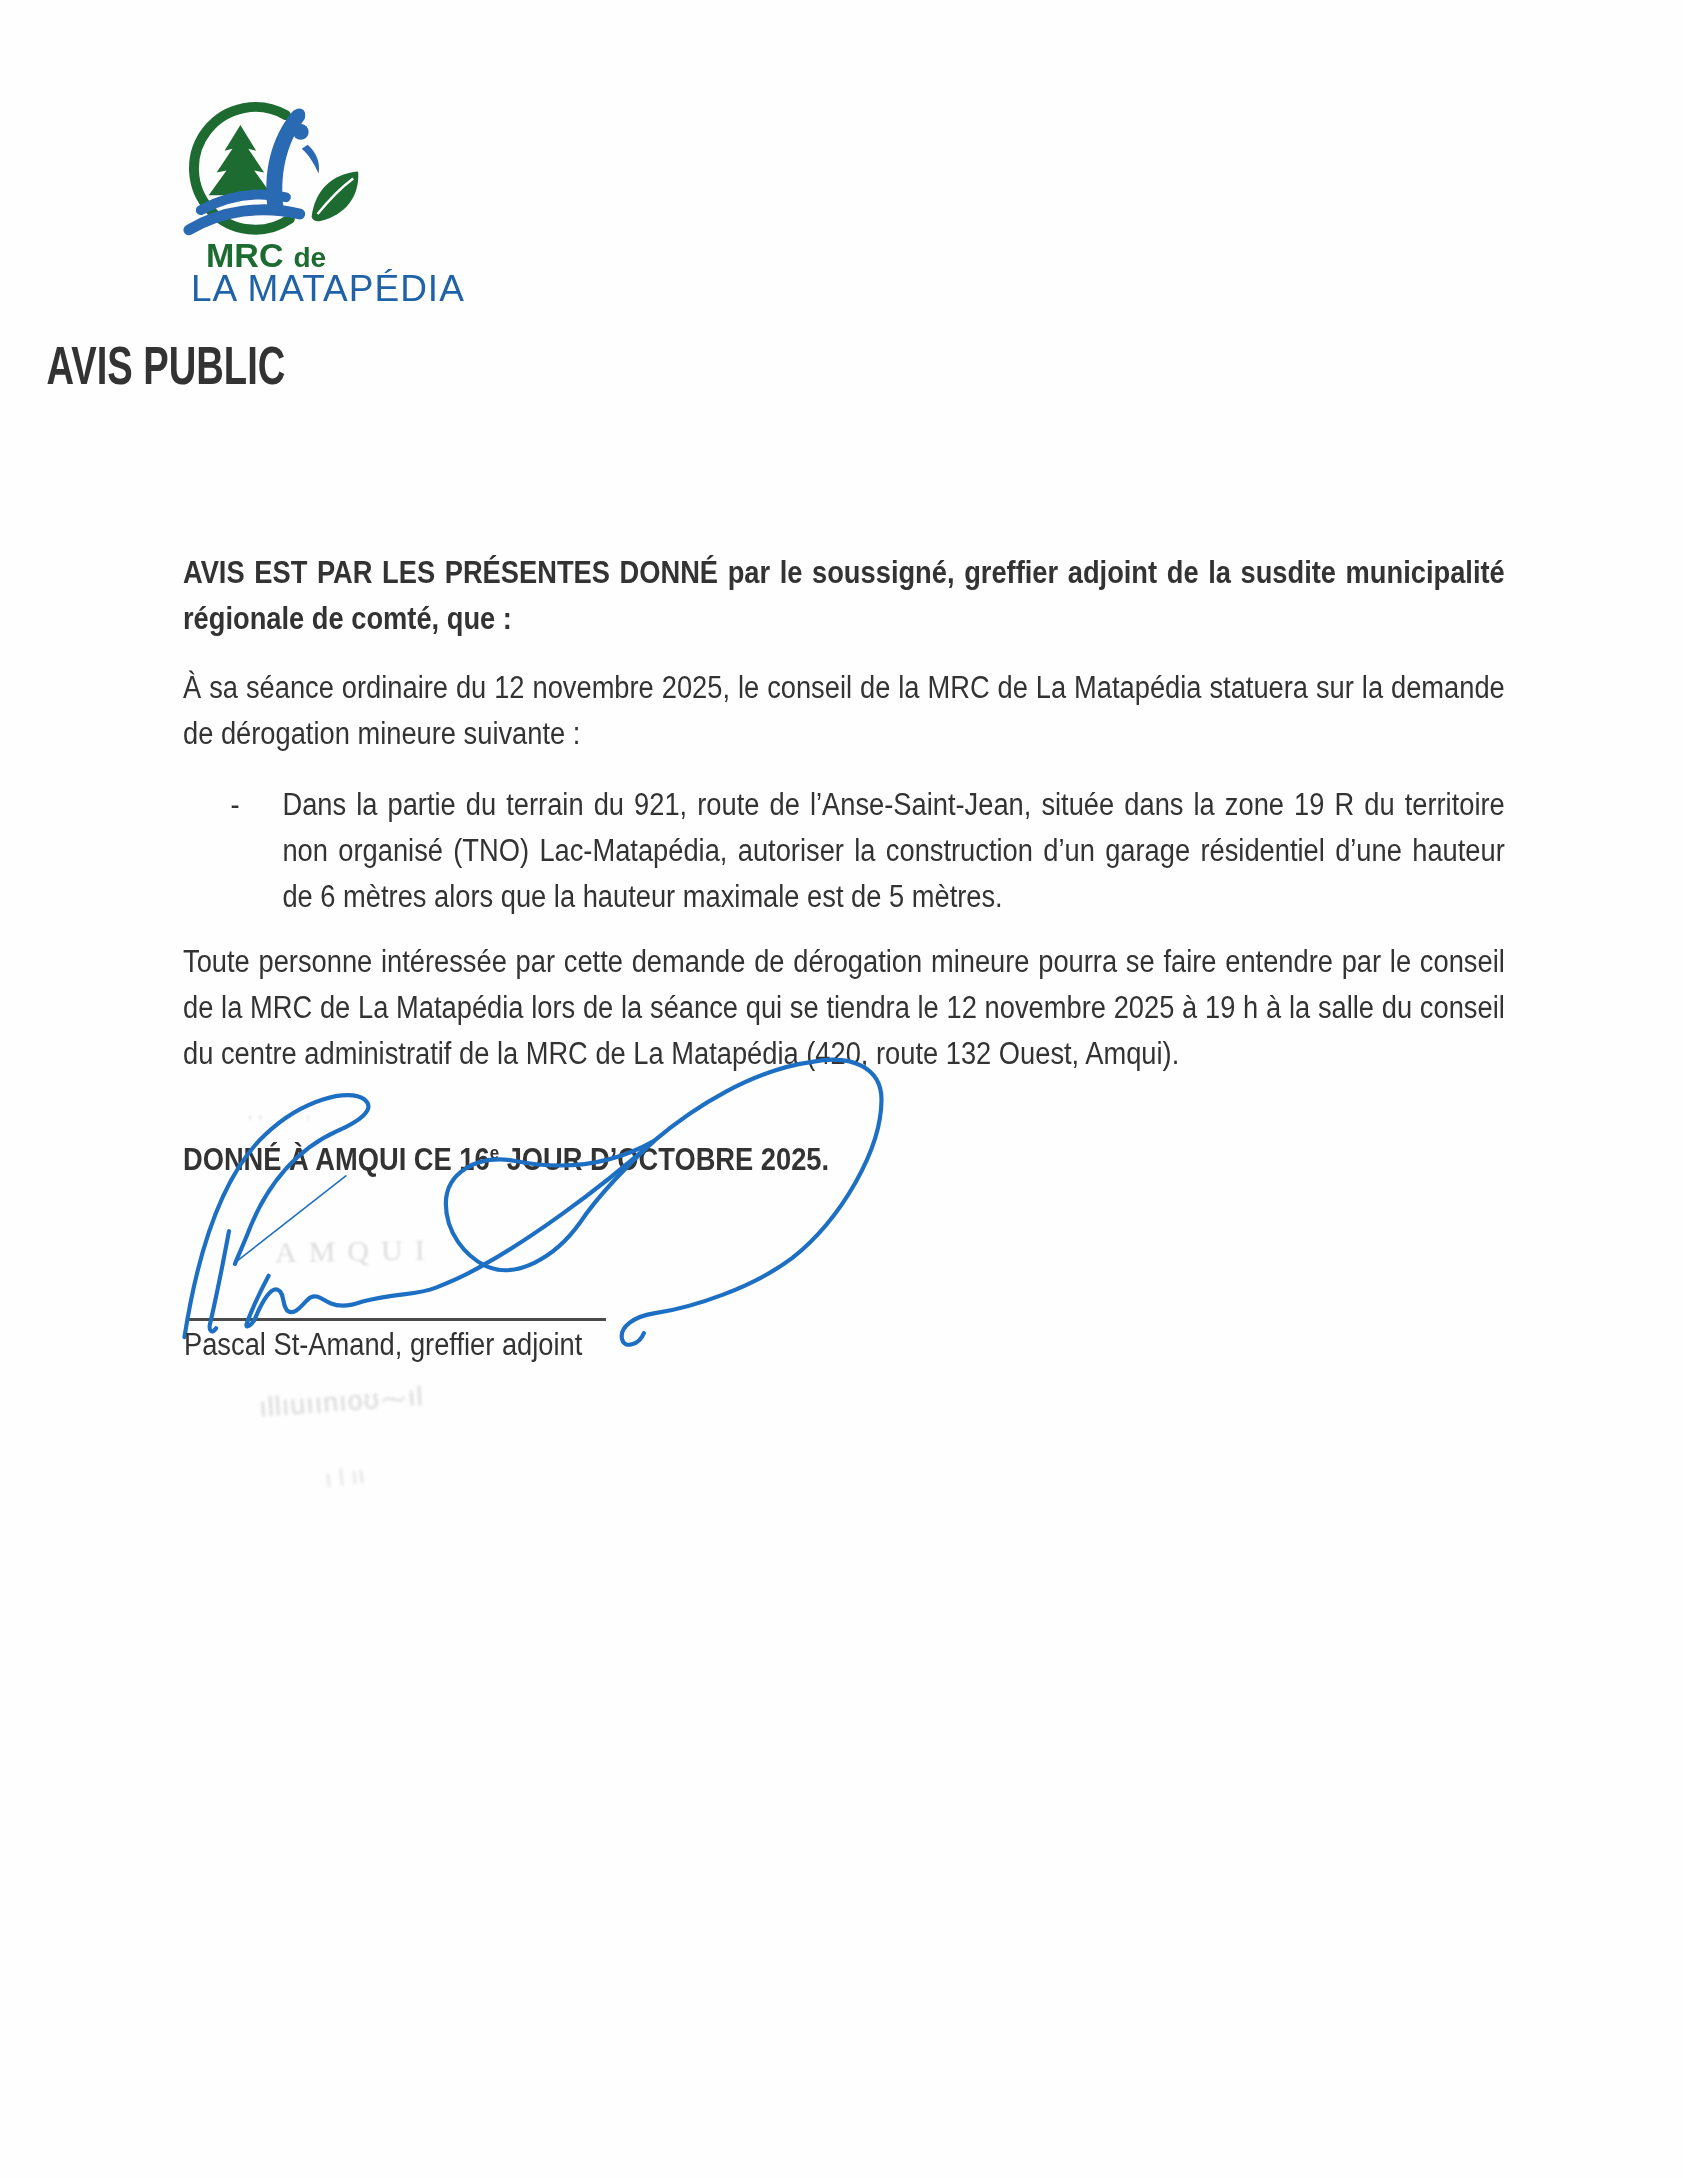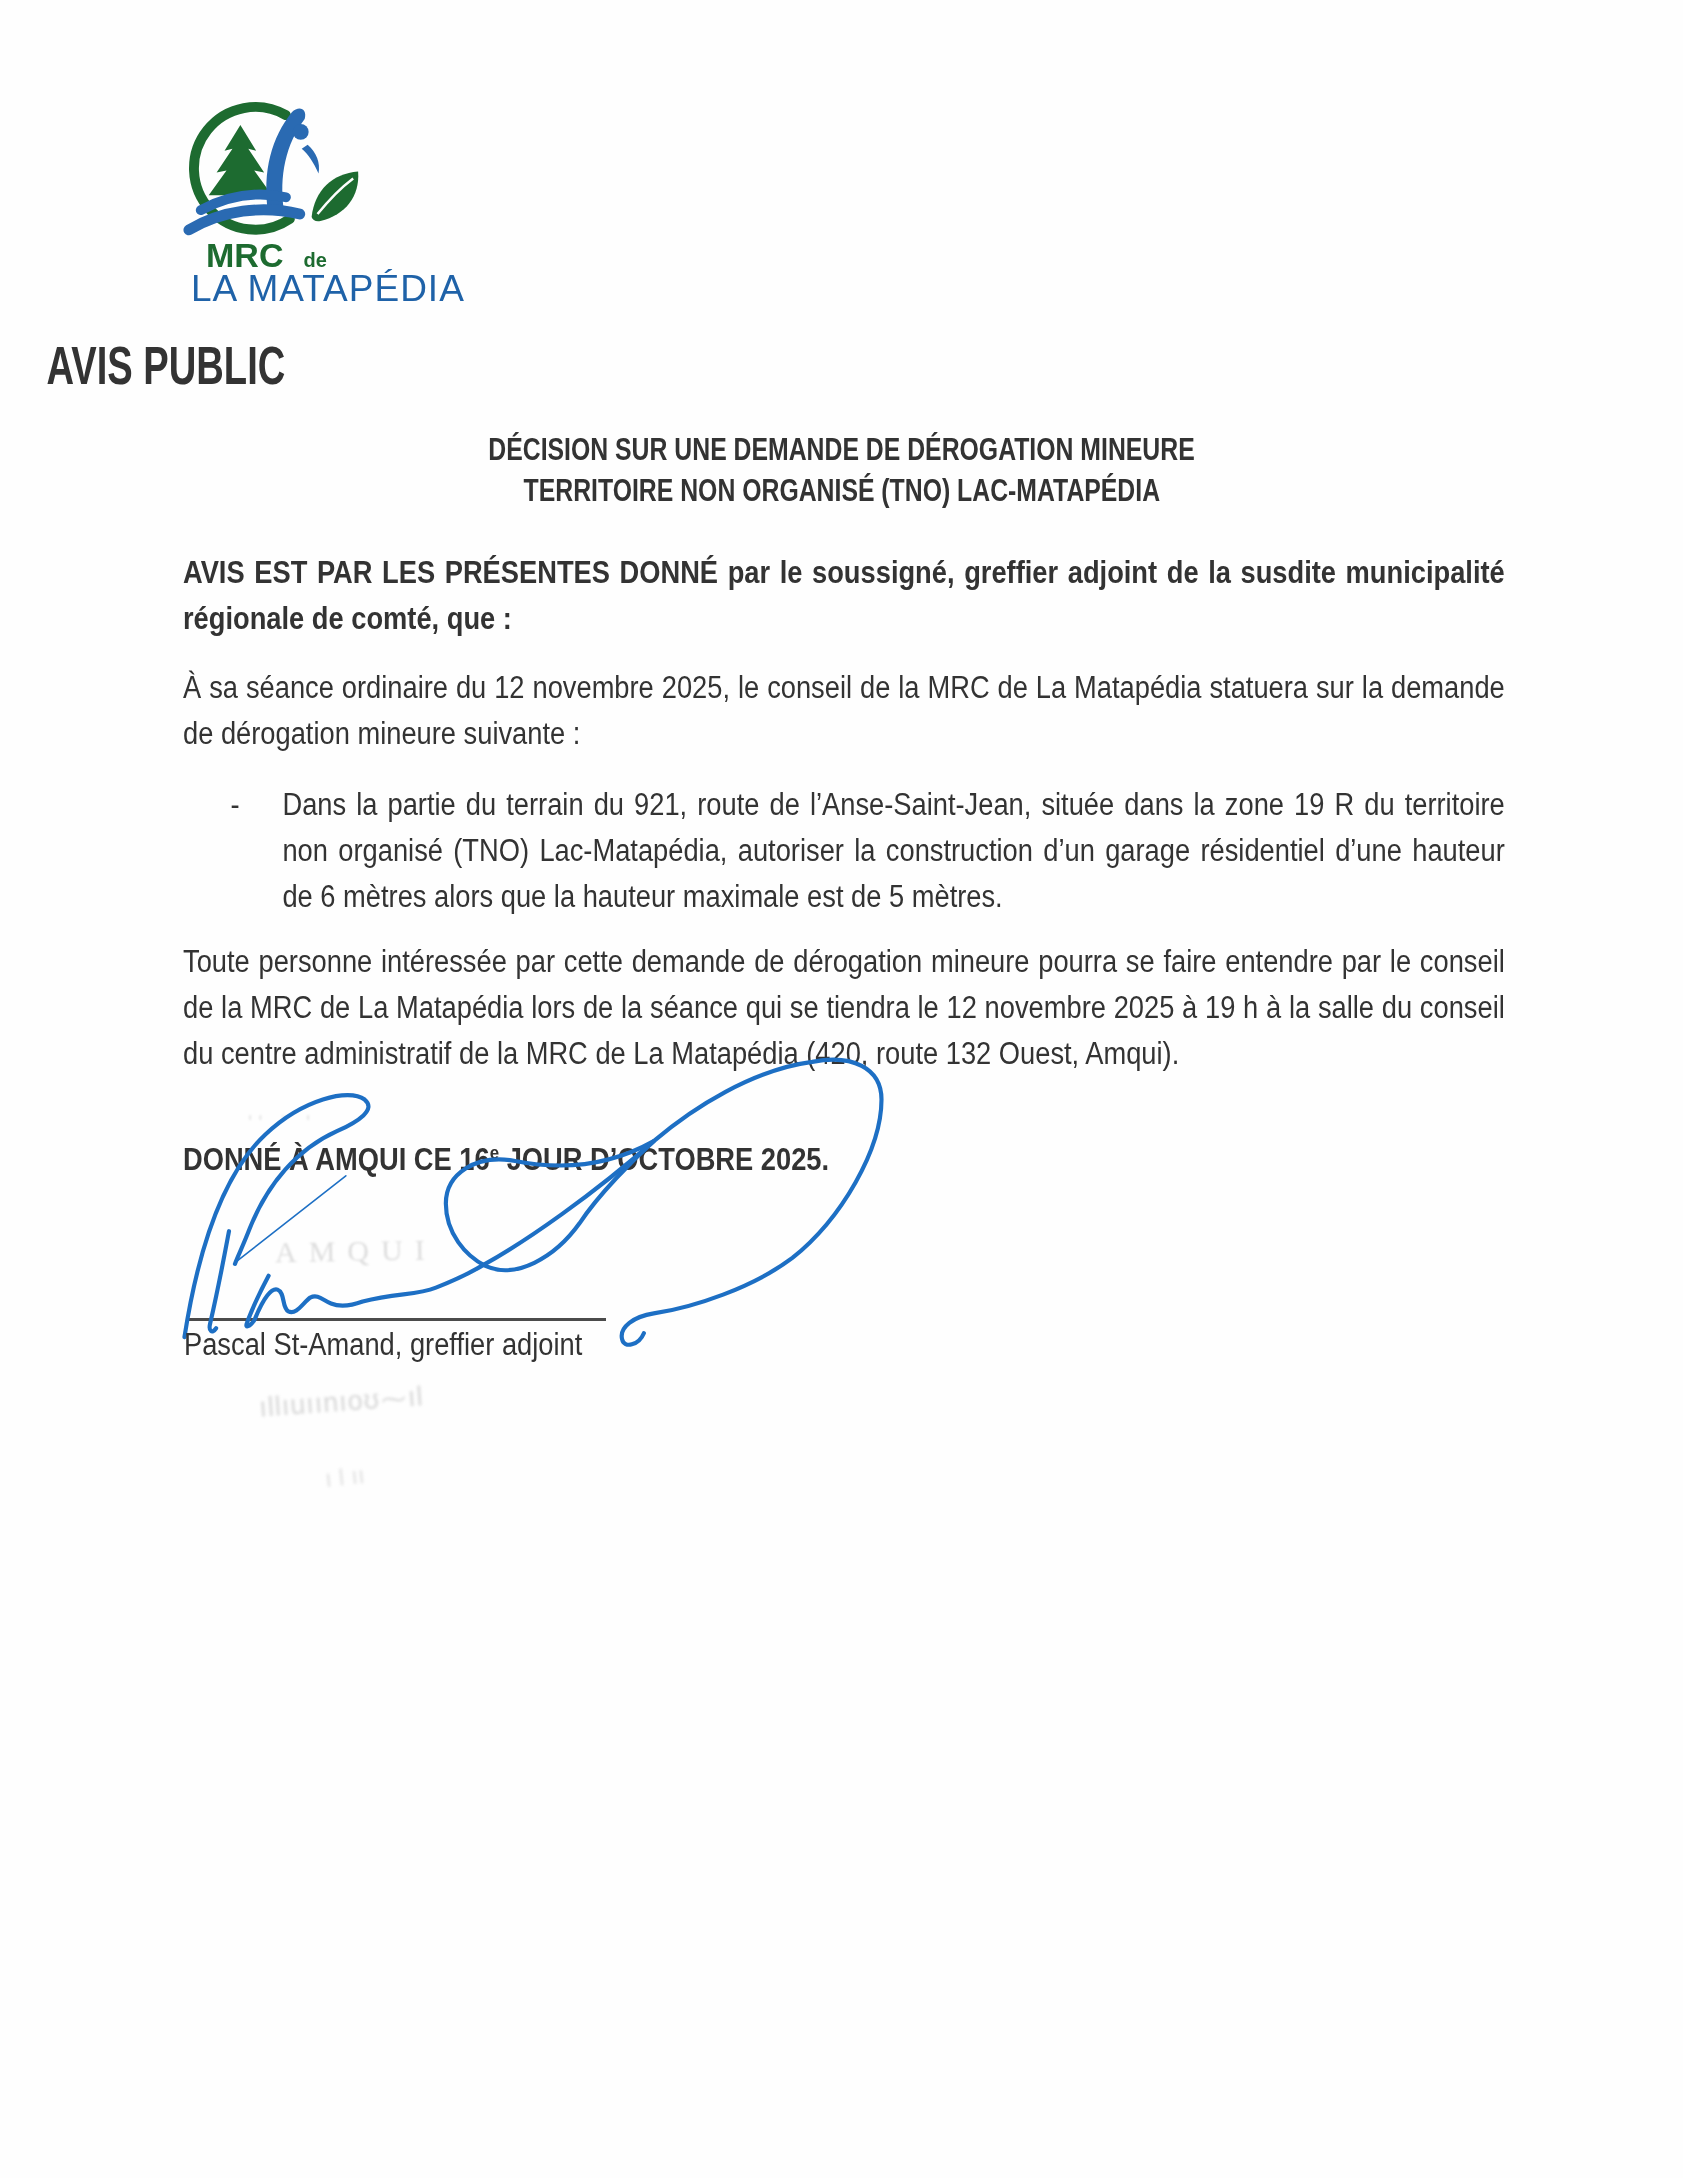--- a/index.html
+++ b/index.html
@@ -10,21 +10,21 @@
     background:#fefefe;
     overflow:hidden;
     font-family:"Liberation Sans", sans-serif;
     color:#343434;
   }
   
   .logo{position:absolute;left:181px;top:99px;width:356px;}
   .logo svg{display:block;}
   .org1{position:absolute;left:25px;top:137px;font-weight:bold;color:#1d6b30;
         font-size:34px;letter-spacing:0px;white-space:nowrap;}
-  .org1 .de{font-size:20px;margin-left:20px;}
+  .org1 .de{font-size:28px;margin-left:10px;}
   .org2{position:absolute;left:10px;top:169px;font-weight:normal;color:#1f62a8;
         font-size:37px;letter-spacing:1px;white-space:nowrap;}
   
   .title{position:absolute;left:0;top:335px;width:1683px;}
   .title span{display:inline-block;font-size:53px;font-weight:bold;color:#333;
               transform:scaleX(.72);letter-spacing:0;}
   .subtitle{position:absolute;left:0;top:432px;width:1683px;text-align:center;
             line-height:36px;}
   .subtitle div span{display:inline-block;font-size:31px;font-weight:bold;color:#333;
             transform:scaleX(.8);white-space:nowrap;}
@@ -81,28 +81,20 @@
     </svg>
     <div class="org1">
       <span>MRC</span><span class="de">de</span>
     </div>
     <div class="org2">LA MATAPÉDIA</div>
   </div>
 
   <div class="title">
     <span>AVIS PUBLIC</span>
   </div>
-  <div class="subtitle">
-    <div>
-      <span>DÉCISION SUR UNE DEMANDE DE DÉROGATION MINEURE</span>
-    </div>
-    <div>
-      <span>TERRITOIRE NON ORGANISÉ (TNO) LAC-MATAPÉDIA</span>
-    </div>
-  </div>
 
   <div class="body-block b" style="top:550px">
     <span>AVIS EST PAR LES PRÉSENTES DONNÉ</span><span> par le soussigné, greffier adjoint de la susdite municipalité régionale de comté, que :</span>
   </div>
 
   <div class="body-block" style="top:665px">À sa séance ordinaire du 12 novembre 2025, le conseil de la MRC de La Matapédia statuera sur la demande de dérogation mineure suivante :</div>
 
   <div class="body-block bullet" style="top:782px">
     <div class="marker">-</div>
     <div class="btxt">Dans la partie du terrain du 921, route de l’Anse-Saint-Jean, située dans la zone 19 R du territoire non organisé (TNO) Lac-Matapédia, autoriser la construction d’un garage résidentiel d’une hauteur de 6 mètres alors que la hauteur maximale est de 5 mètres.</div>

